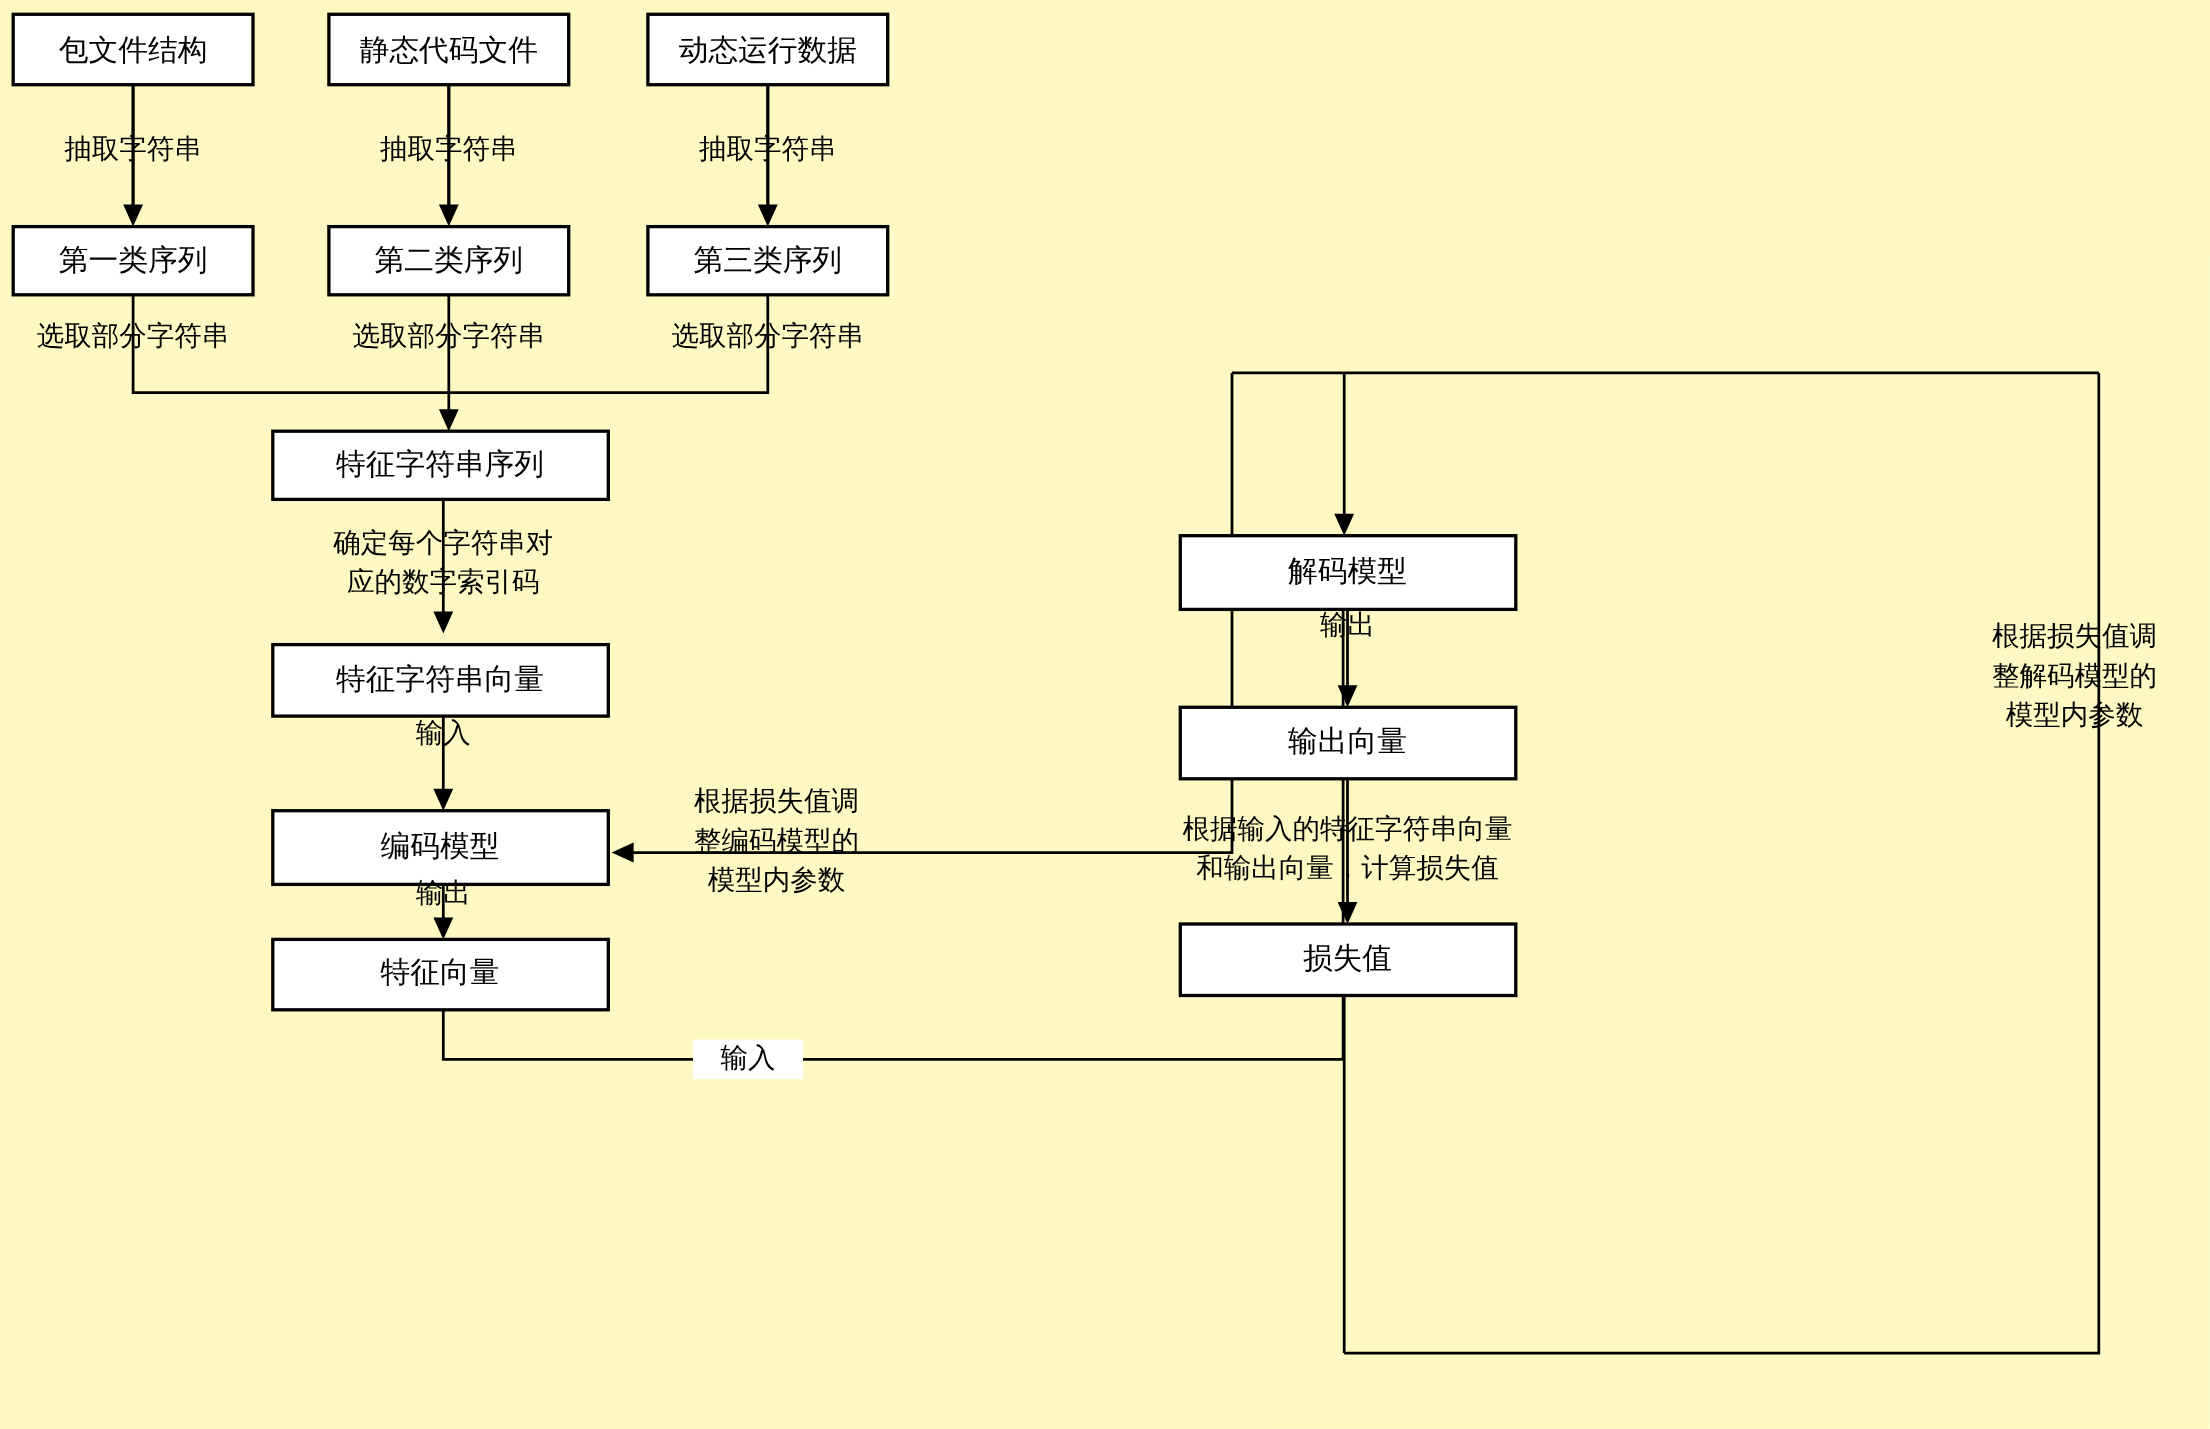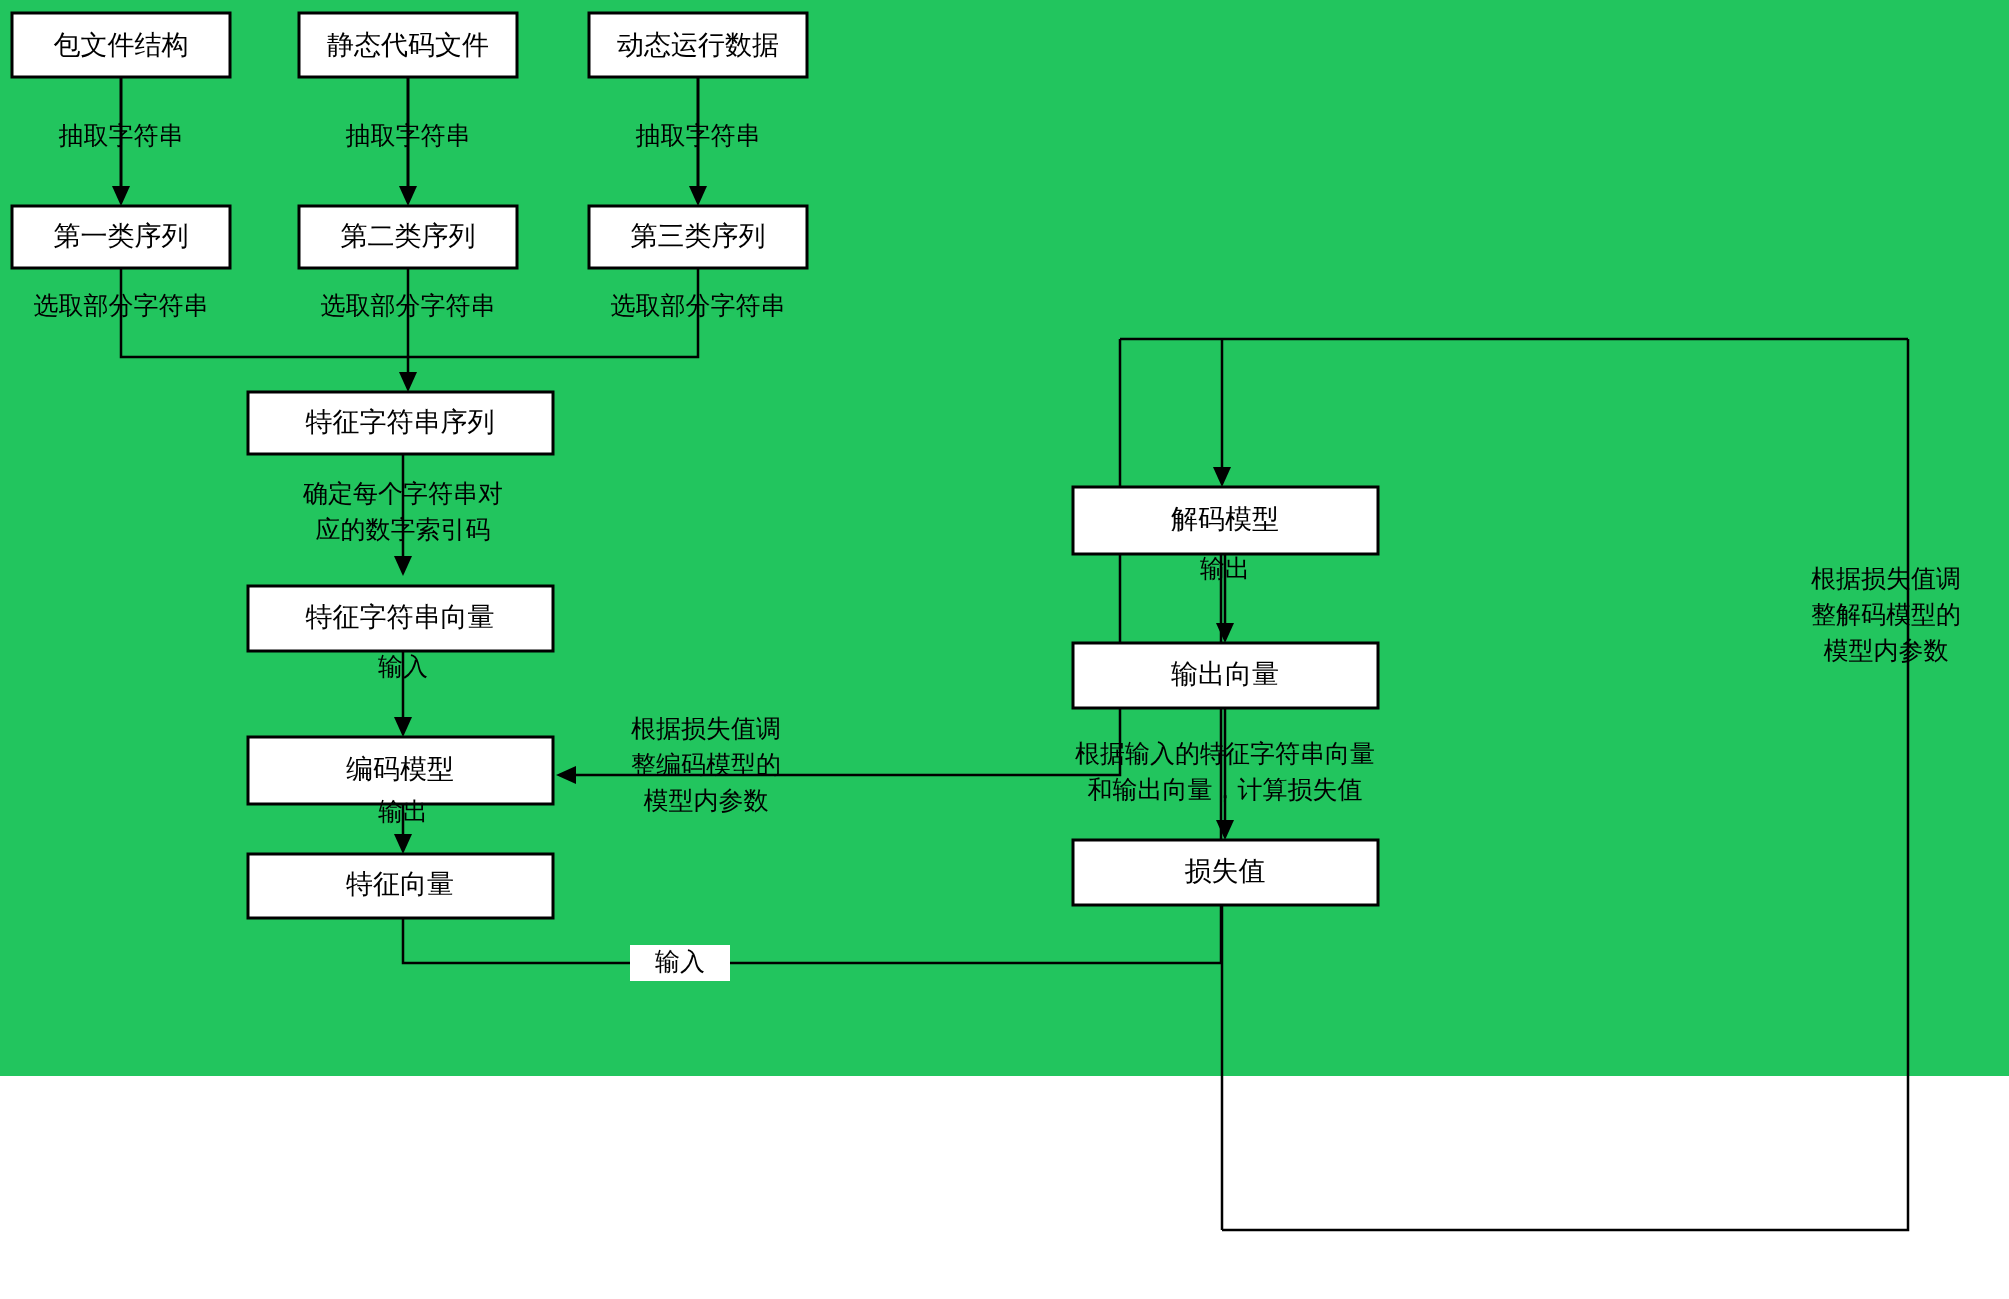--- a/index.html
+++ b/index.html
@@ -9,22 +9,22 @@
   }
   body {
     width: 2009px;
     height: 1299px;
     font-family: "Liberation Sans", sans-serif;
     overflow: hidden;
   }
   #diagram-root {
     position: relative;
     width: 2009px;
-    height: 1076px;
-    background: #22c55e;
+    height: 1299px;
+    background: #fef9c3;
   }
   svg#flow-svg {
     position: absolute;
     left: 0;
     top: 0;
     width: 2009px;
     height: 1299px;
   }
   .node-box {
     fill: #ffffff;

